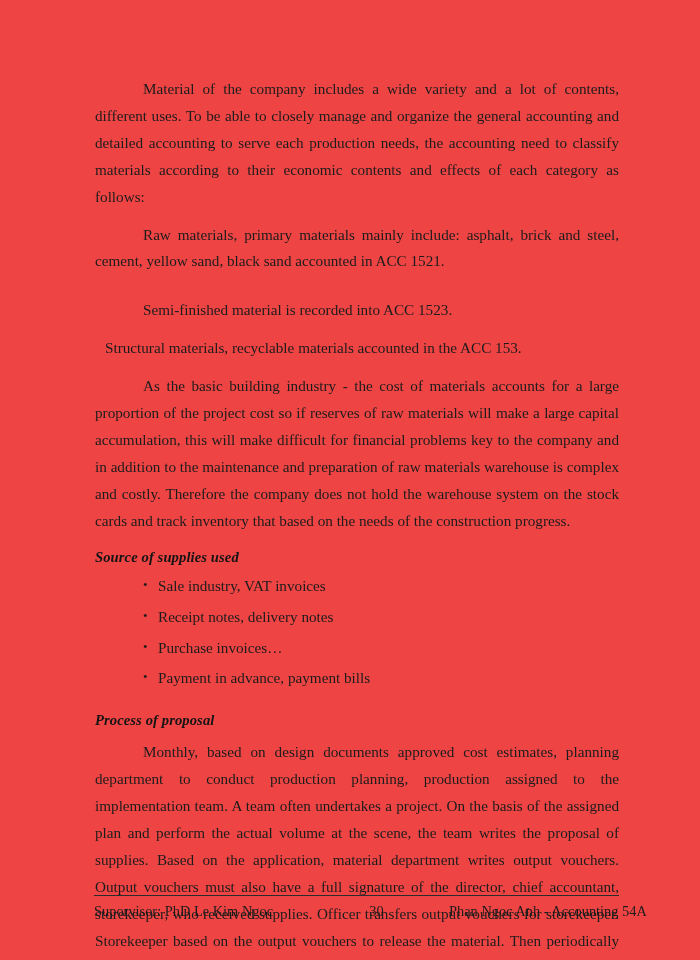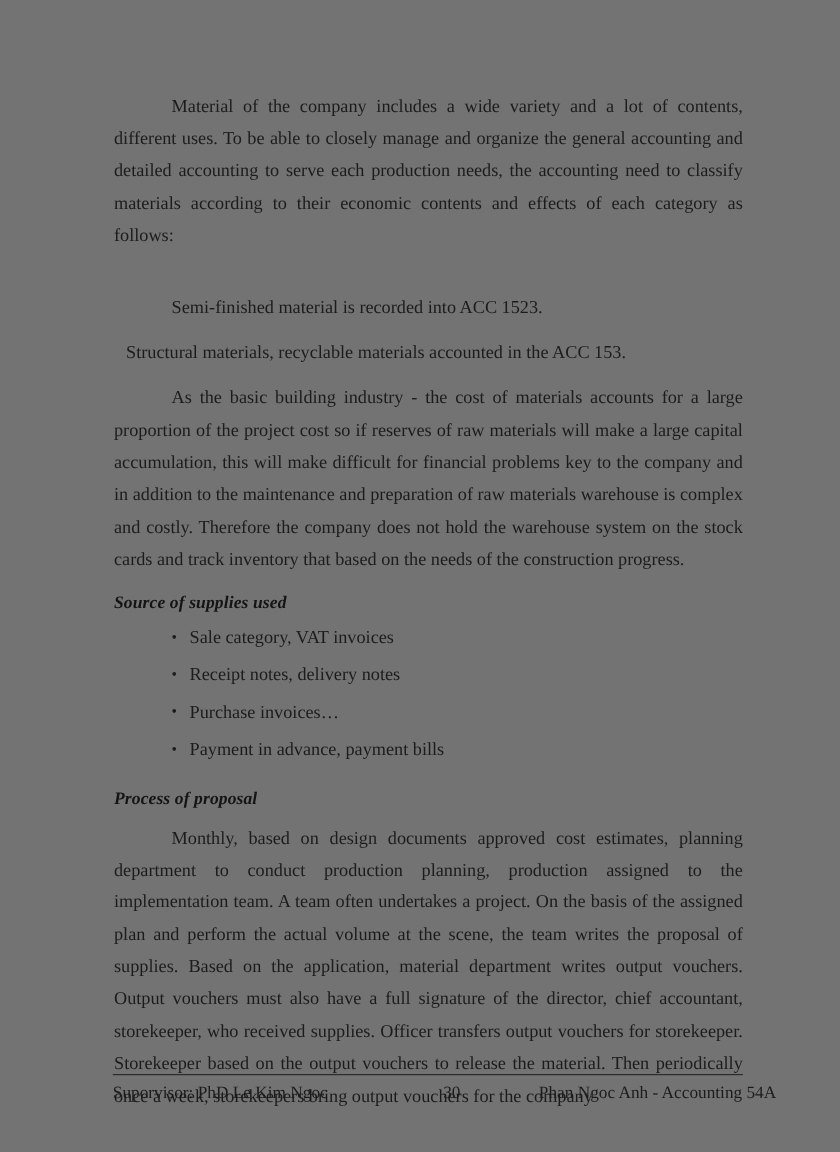--- a/index.html
+++ b/index.html
@@ -6,21 +6,21 @@
   html, body {
     margin: 0;
     padding: 0;
     background: #ffffff;
   }
 
   .page {
     position: relative;
     width: 700px;
     height: 960px;
-    background: #737373;
+    background: #ef4444;
     overflow: hidden;
     font-family: "Liberation Serif", "DejaVu Serif", serif;
     color: #1c1c1c;
     box-sizing: border-box;
   }
 
   .content {
     position: absolute;
     left: 95px;
     top: 76px;
@@ -130,20 +130,21 @@
 <body>
 
 <div class="page">
 
   <div class="content">
 
     <p class="body-para">Material of the company includes a wide variety and a lot of contents, different uses. To be able to closely manage and organize the general accounting and detailed accounting to serve each production needs, the accounting need to classify materials according to their economic contents and effects of each category as follows:</p>
 
     <div class="spacer-md"></div>
 
+    <p class="body-para">Raw materials, primary materials mainly include: asphalt, brick and steel, cement, yellow sand, black sand accounted in ACC 1521.</p>
 
     <div class="spacer-md"></div>
 
 
     <div class="spacer-md"></div>
 
     <p class="body-para no-justify">Semi-finished material is recorded into ACC 1523.</p>
 
     <div class="spacer-md"></div>
 
@@ -151,21 +152,21 @@
 
     <div class="spacer-md"></div>
 
     <p class="body-para">As the basic building industry - the cost of materials accounts for a large proportion of the project cost so if reserves of raw materials will make a large capital accumulation, this will make difficult for financial problems key to the company and in addition to the maintenance and preparation of raw materials warehouse is complex and costly. Therefore the company does not hold the warehouse system on the stock cards and track inventory that based on the needs of the construction progress.</p>
 
     <div class="spacer-md"></div>
 
     <h3 class="section-heading">Source of supplies used</h3>
 
     <ul class="doc-list">
-      <li>Sale category, VAT invoices</li>
+      <li>Sale industry, VAT invoices</li>
       <li>Receipt notes, delivery notes</li>
       <li>Purchase invoices…</li>
       <li>Payment in advance, payment bills</li>
     </ul>
 
     <div class="spacer-md"></div>
 
     <h3 class="section-heading">Process of proposal</h3>
 
     <div class="spacer-sm"></div>

